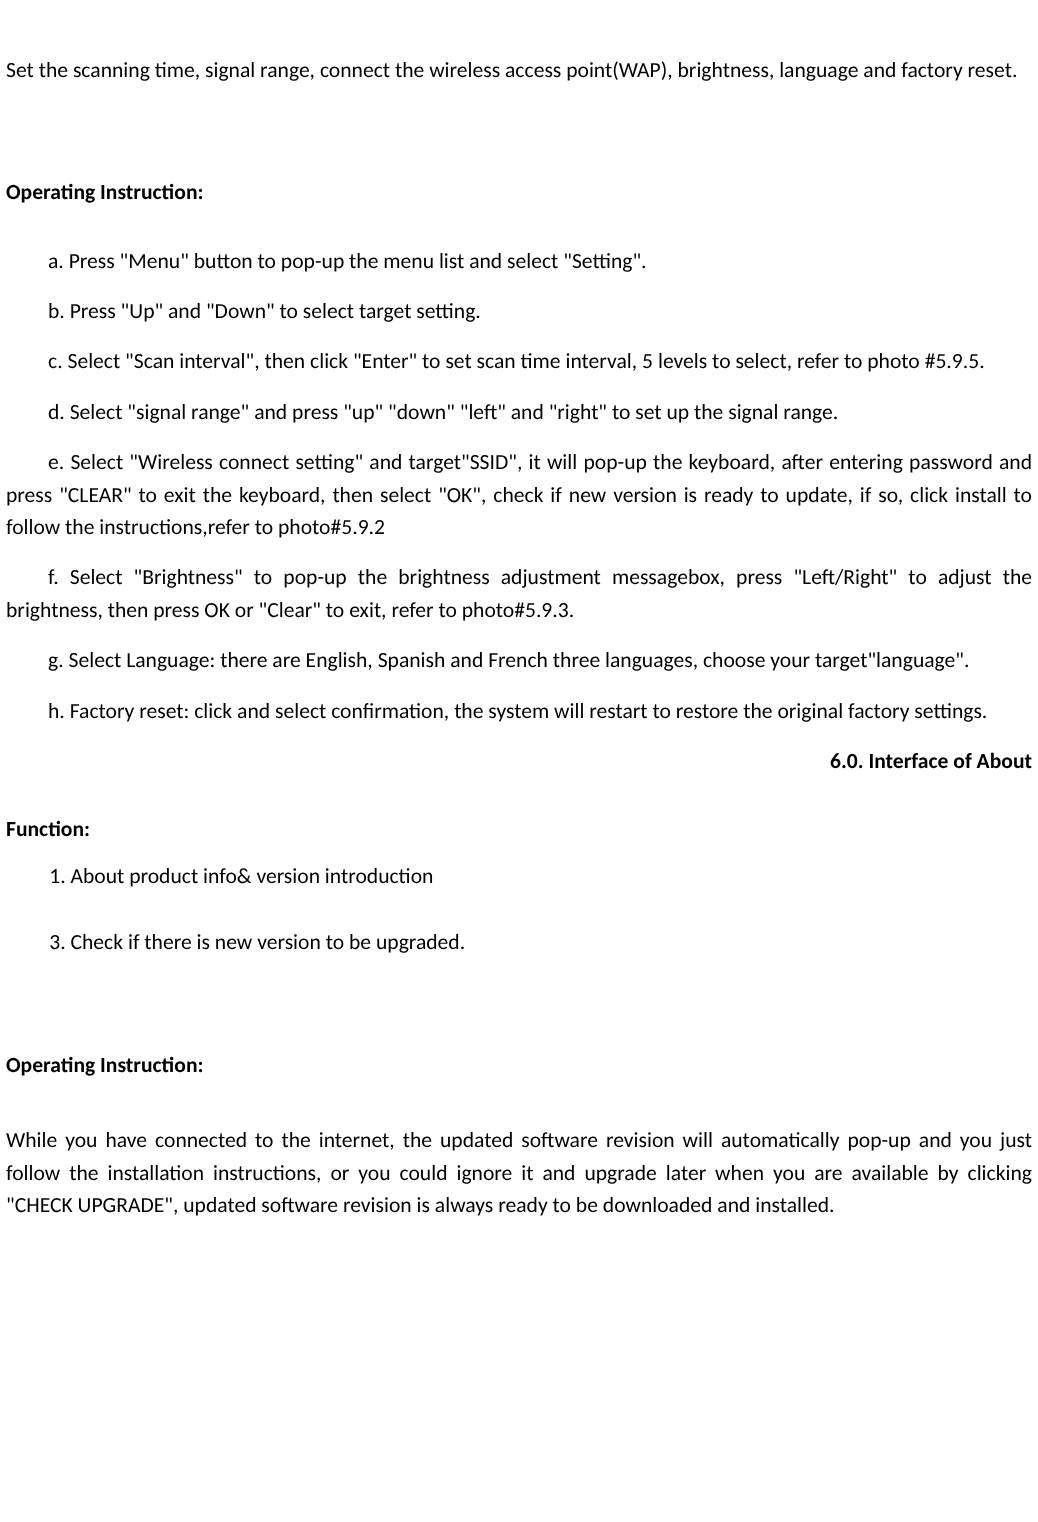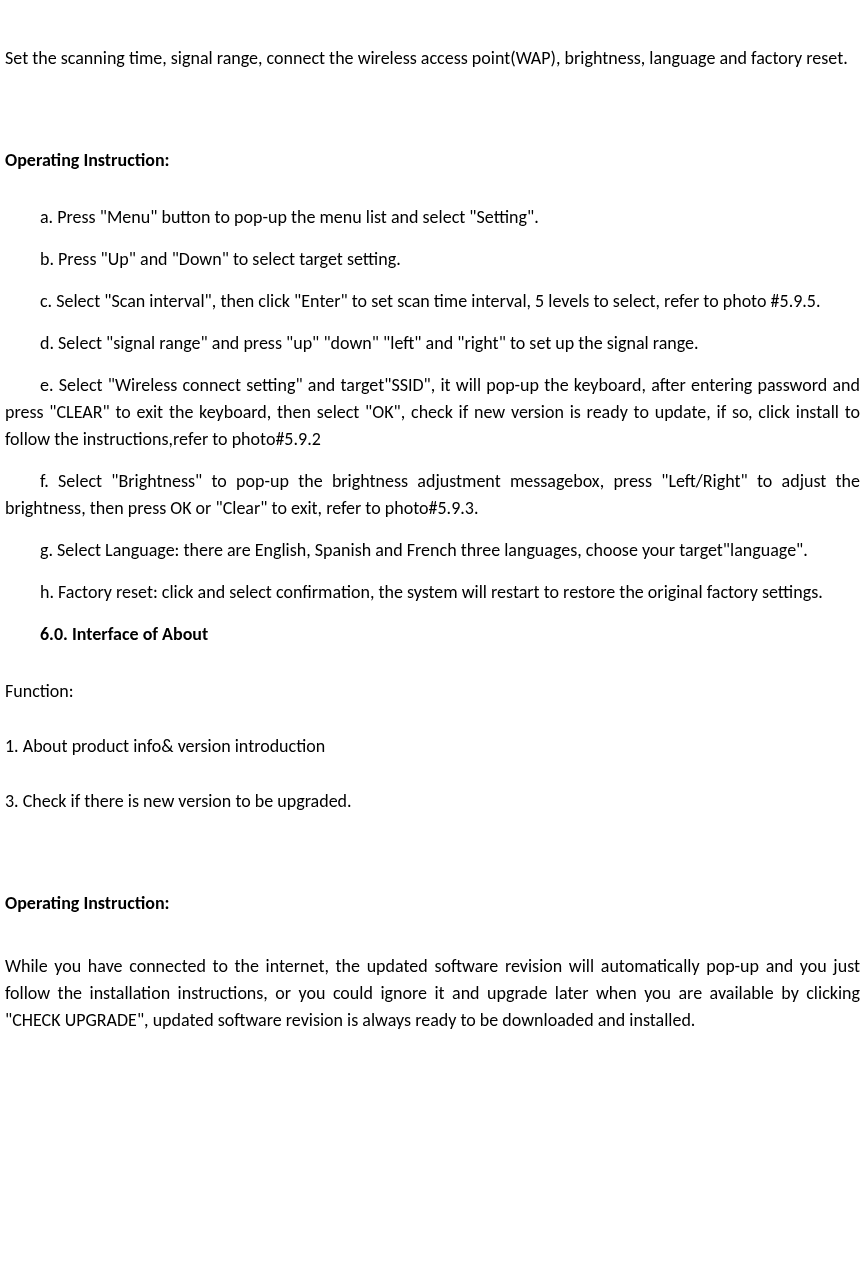--- a/index.html
+++ b/index.html
@@ -34,27 +34,29 @@
       text-align: justify;
       text-indent: 35px;
       margin-left: -35px;
       padding-left: 35px;
       margin-bottom: 15px;
     }
     .section-title {
       font-weight: bold;
       text-indent: 35px;
       margin-bottom: 30px;
+      text-align: right;
     }
     .func-heading {
-      font-weight: normal;
-      margin-bottom: 28px;
+      font-weight: bold;
+      margin-bottom: 12px;
     }
     .func-item {
       margin-bottom: 28px;
+      margin-left: 36px;
     }
     .op-heading2 {
       font-weight: bold;
       margin-top: 75px;
       margin-bottom: 30px;
     }
     .final-para {
       text-align: justify;
       margin-top: 36px;
     }

